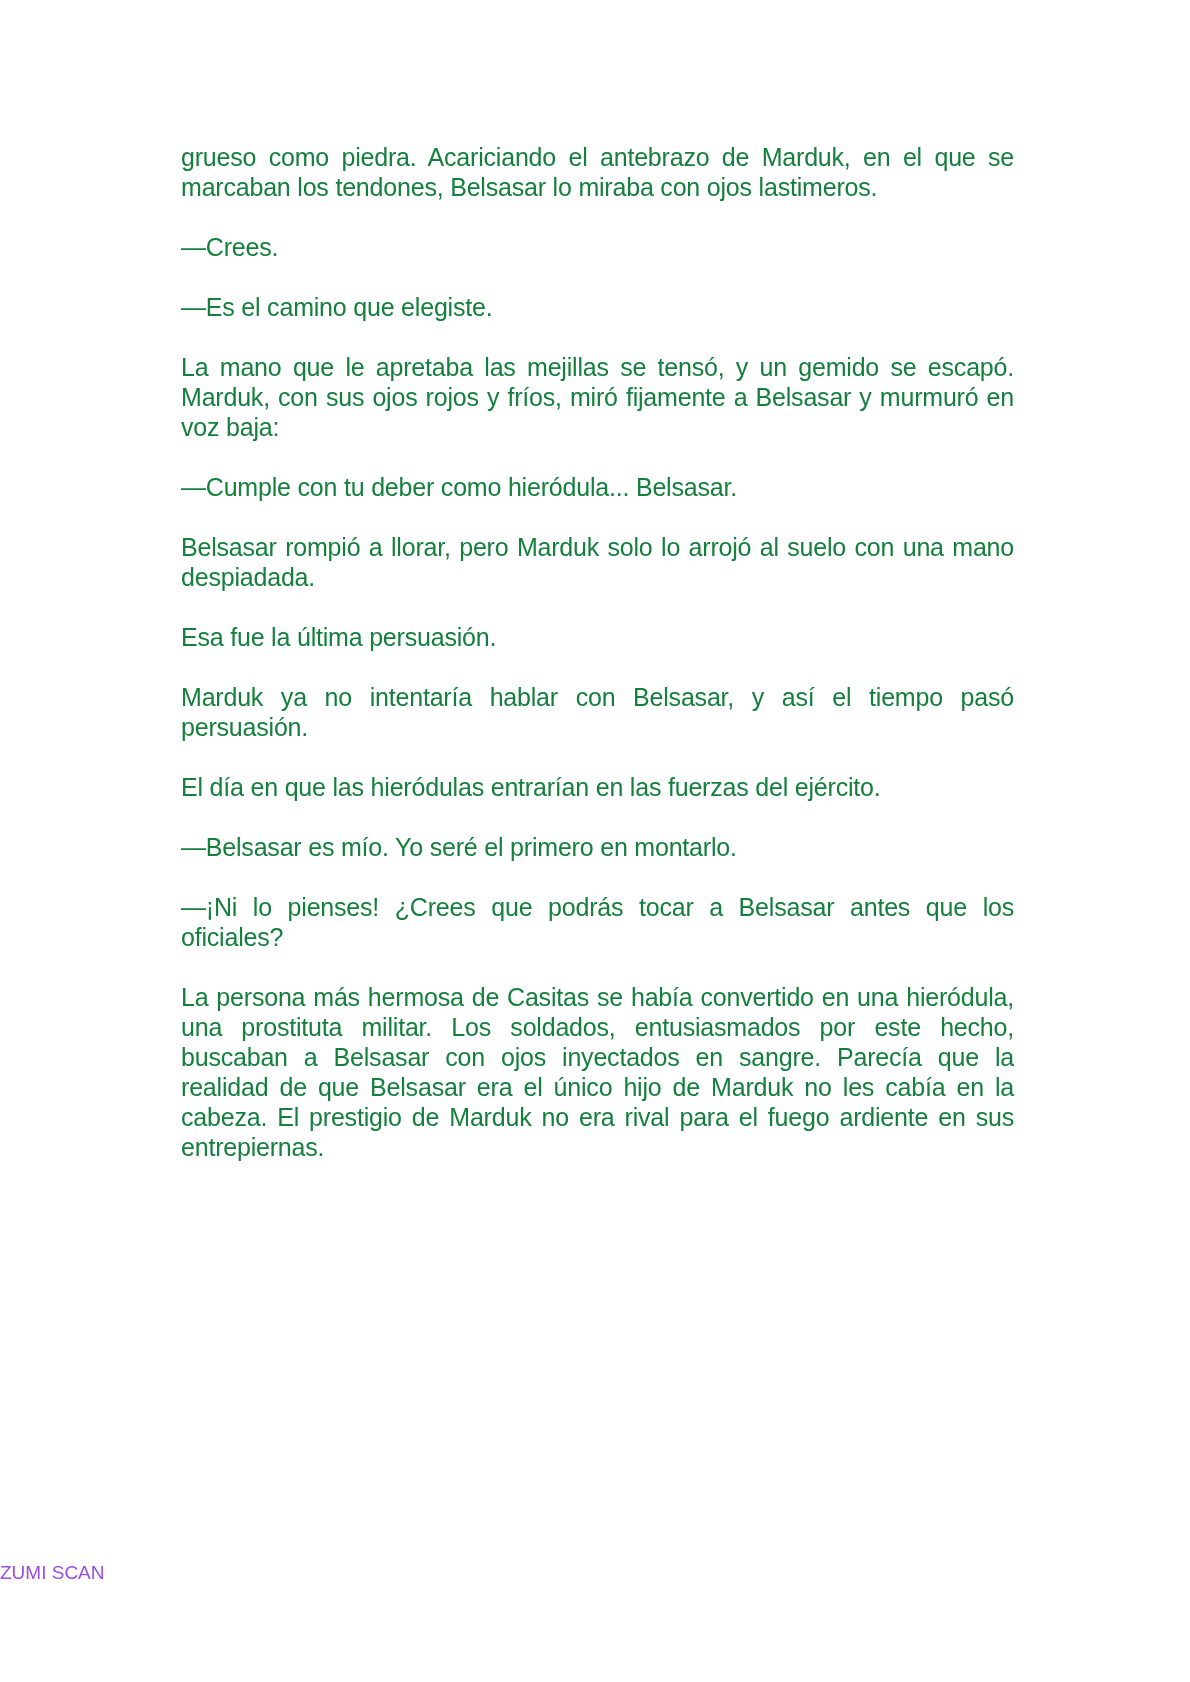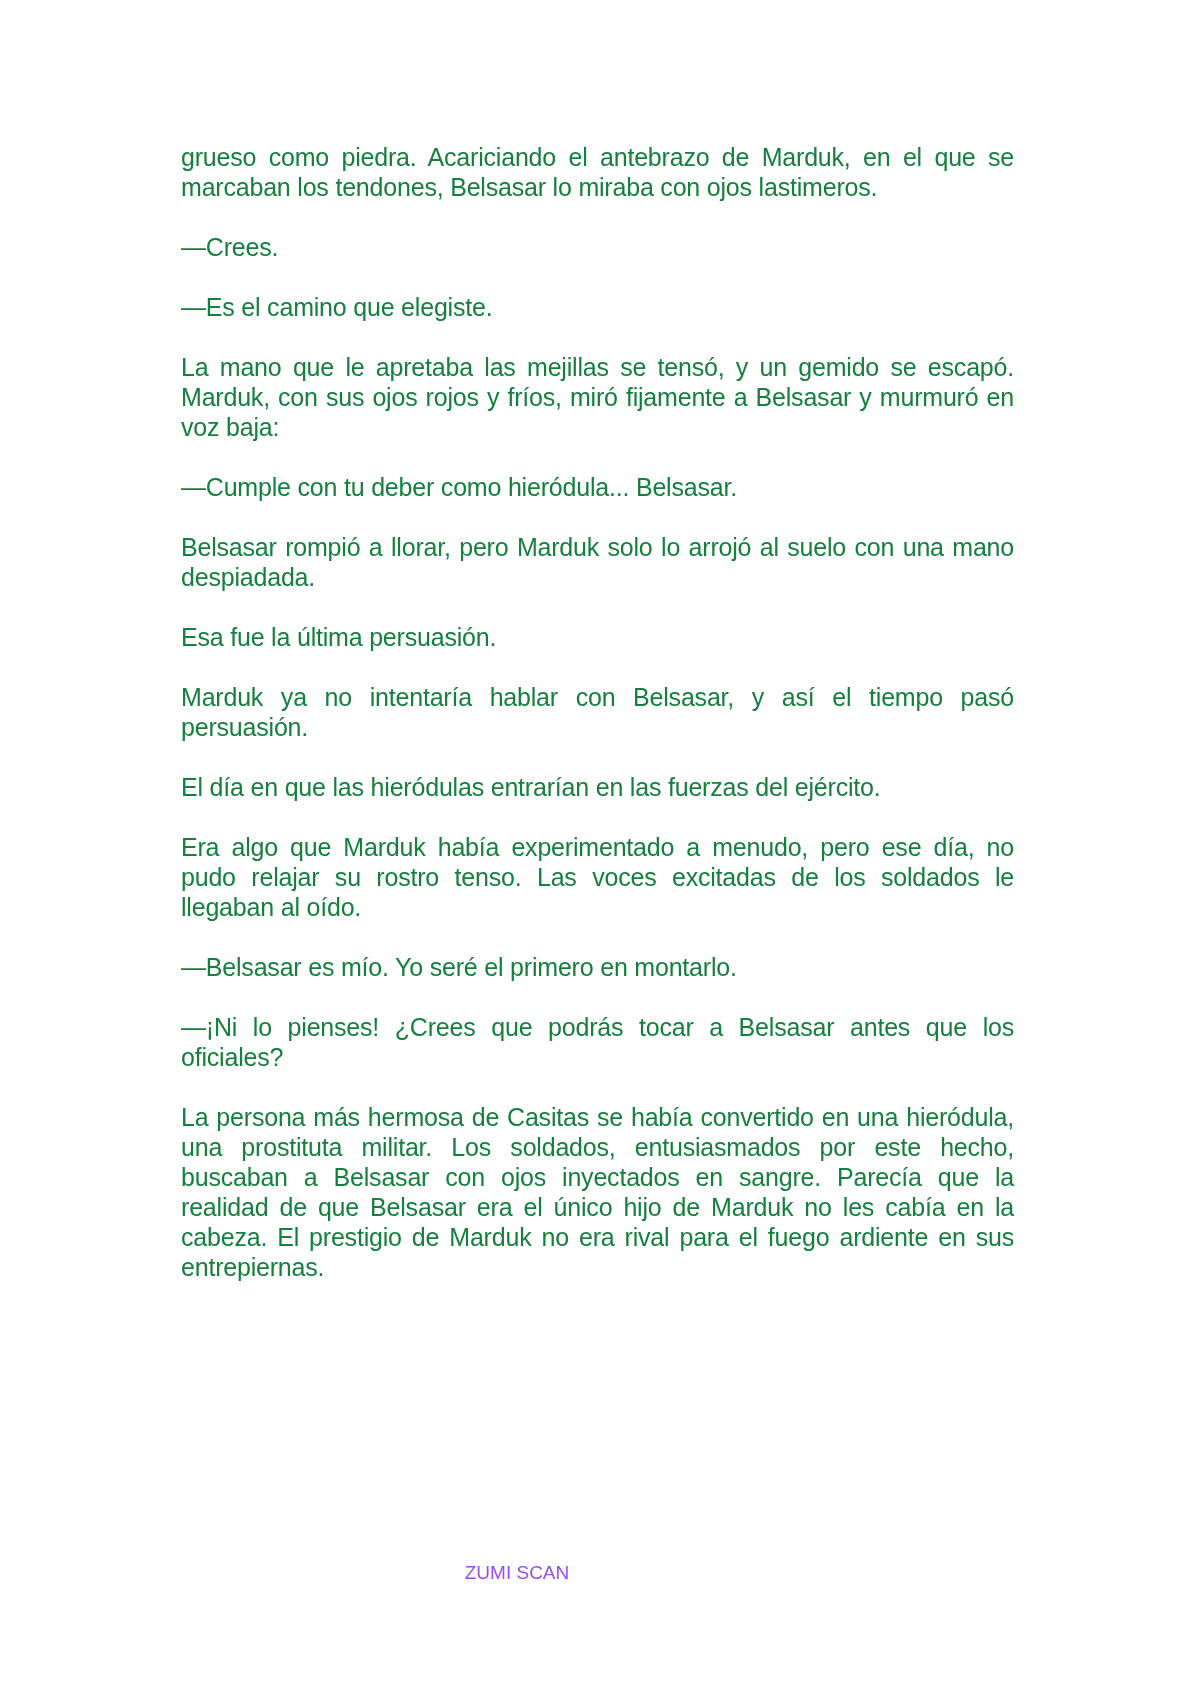--- a/index.html
+++ b/index.html
@@ -17,38 +17,37 @@
     }
     .page p {
       margin: 0 0 30px 0;
       text-align: justify;
     }
     .footer {
       position: absolute;
       left: 0;
       width: 1034px;
       top: 1562px;
-      text-align: center;
+      text-align: left;
       font-family: "Liberation Sans", sans-serif;
       font-size: 19px;
       color: #9b4ee6;
     }
   </style>
 </head>
 <body>
 
 <div class="page">
   <p>grueso como piedra. Acariciando el antebrazo de Marduk, en el que se marcaban los tendones, Belsasar lo miraba con ojos lastimeros.</p>
   <p>—Crees.</p>
   <p>—Es el camino que elegiste.</p>
   <p>La mano que le apretaba las mejillas se tensó, y un gemido se escapó. Marduk, con sus ojos rojos y fríos, miró fijamente a Belsasar y murmuró en voz baja:</p>
   <p>—Cumple con tu deber como hieródula... Belsasar.</p>
   <p>Belsasar rompió a llorar, pero Marduk solo lo arrojó al suelo con una mano despiadada.</p>
   <p>Esa fue la última persuasión.</p>
   <p>Marduk ya no intentaría hablar con Belsasar, y así el tiempo pasó persuasión.</p>
   <p>El día en que las hieródulas entrarían en las fuerzas del ejército.</p>
-  <p>Era algo que Marduk había experimentado a menudo, pero ese día, no pudo relajar su rostro tenso. Las voces excitadas de los soldados le llegaban al oído.</p>
   <p>—Belsasar es mío. Yo seré el primero en montarlo.</p>
   <p>—¡Ni lo pienses! ¿Crees que podrás tocar a Belsasar antes que los oficiales?</p>
   <p>La persona más hermosa de Casitas se había convertido en una hieródula, una prostituta militar. Los soldados, entusiasmados por este hecho, buscaban a Belsasar con ojos inyectados en sangre. Parecía que la realidad de que Belsasar era el único hijo de Marduk no les cabía en la cabeza. El prestigio de Marduk no era rival para el fuego ardiente en sus entrepiernas.</p>
 </div>
 
 <div class="footer">ZUMI SCAN</div>
 
 </body></html>

